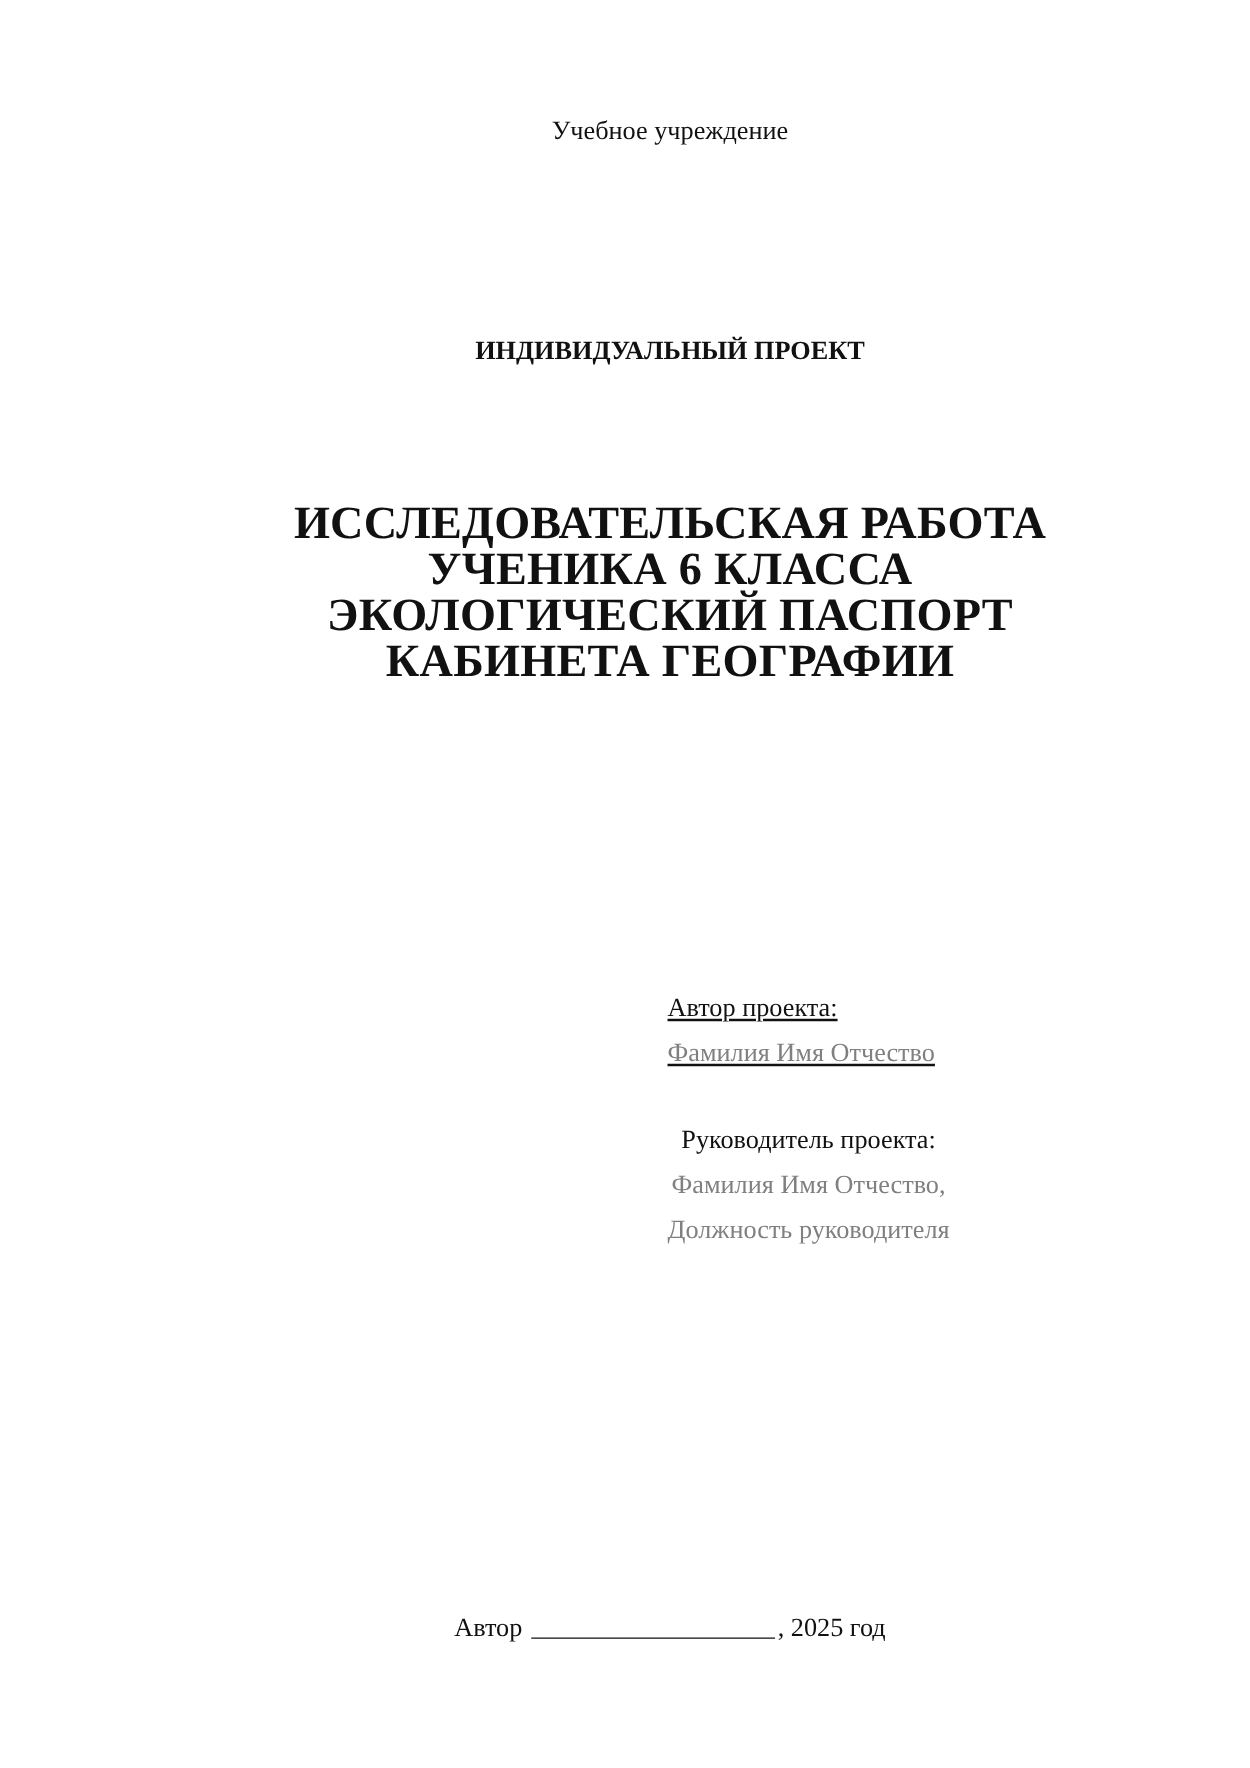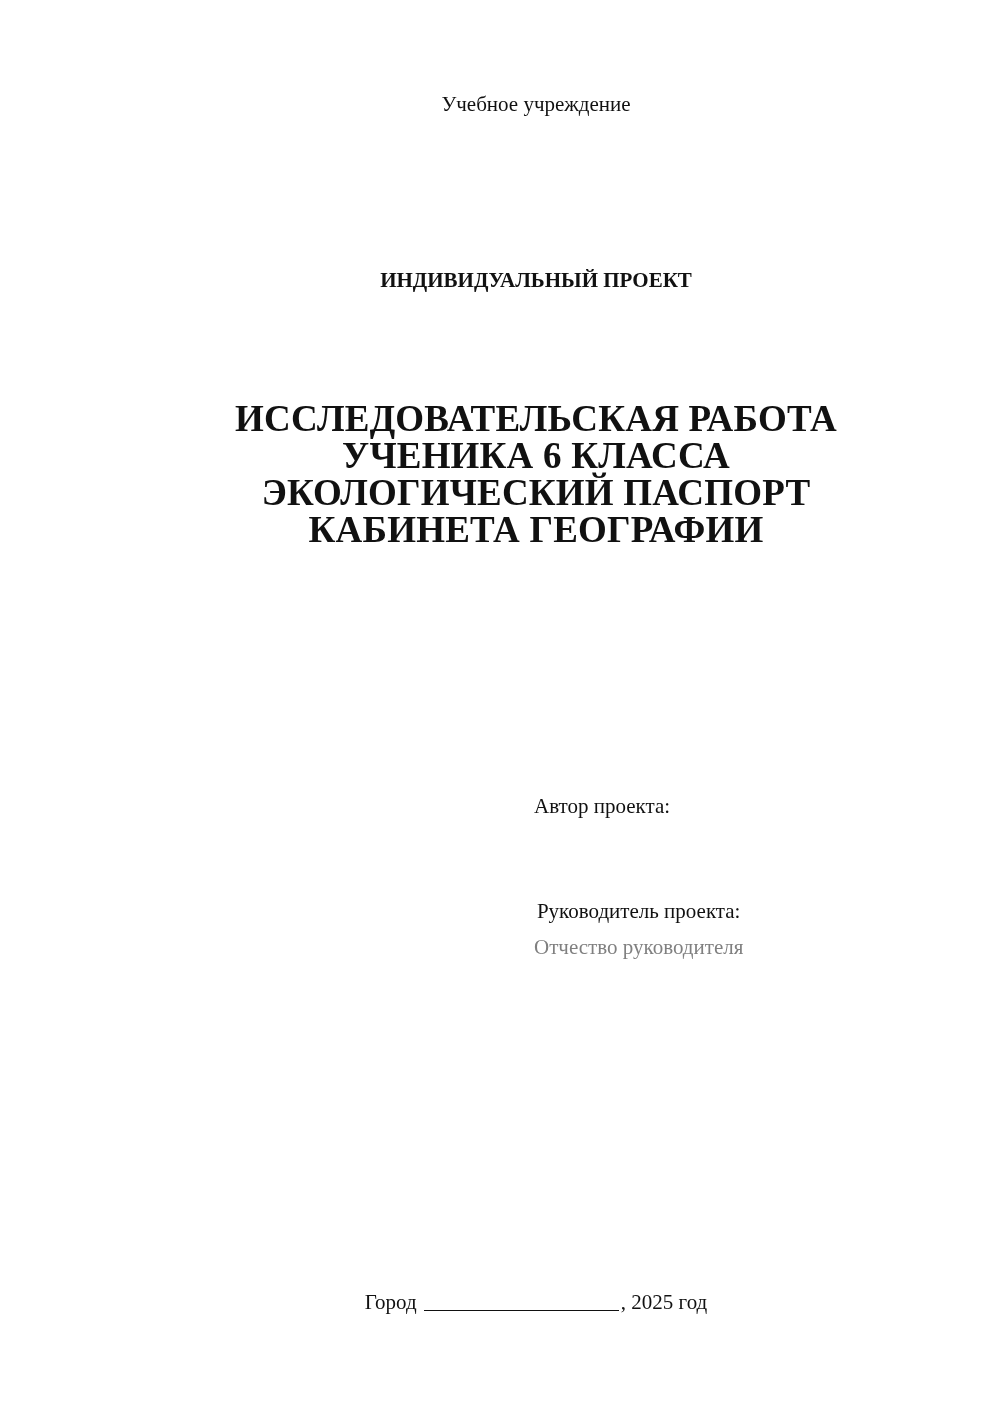--- a/index.html
+++ b/index.html
@@ -7,44 +7,46 @@
          font-family: "Liberation Serif", "DejaVu Serif", serif; color: #111111; }
   .abs { position: absolute; }
   .institution { top: 92px; left: 0; width: 1072px; text-align: center; font-size: 21px; }
   .kind { top: 268px; left: 0; width: 1072px; text-align: center; font-size: 21px; font-weight: bold; }
   .title { top: 400px; left: 0; width: 1072px; text-align: center; font-size: 37px; font-weight: bold;
            line-height: 37px; letter-spacing: 0.2px; }
   .title div { margin: 0; }
   .meta { left: 534px; font-size: 21px; line-height: 36px; }
   .meta .lbl { color: #111111; }
   .meta .val { color: #808080; }
-  .author { top: 788px; }
+  .author { top: 788px; text-decoration: underline; }
   .supervisor { top: 893px; text-align: center; }
   .footer { top: 1290px; left: 0; width: 1072px; text-align: center; font-size: 21px; }
   .blank { display: inline-block; width: 195px; border-bottom: 1.5px solid #111; margin: 0 2px; vertical-align: -2px; height: 18px; }
 </style>
 </head>
 <body>
 
 <div class="abs institution">Учебное учреждение</div>
 
 <div class="abs kind">ИНДИВИДУАЛЬНЫЙ ПРОЕКТ</div>
 
 <div class="abs title">
   <div>ИССЛЕДОВАТЕЛЬСКАЯ РАБОТА</div>
   <div>УЧЕНИКА 6 КЛАССА</div>
   <div>ЭКОЛОГИЧЕСКИЙ ПАСПОРТ</div>
   <div>КАБИНЕТА ГЕОГРАФИИ</div>
 </div>
 
 <div class="abs meta author">
   <div class="lbl">Автор проекта:</div>
+  <div class="val">Фамилия Имя Отчество</div>
 </div>
 
 <div class="abs meta supervisor">
   <div class="lbl">Руководитель проекта:</div>
-  <div class="val">Отчество руководителя</div>
+  <div class="val">Фамилия Имя Отчество,</div>
+  <div class="val">Должность руководителя</div>
 </div>
 
 <div class="abs footer">
-  <span>Город</span>
+  <span>Автор</span>
   <span class="blank"></span><span>, 2025 год</span>
 </div>
 
 </body></html>

